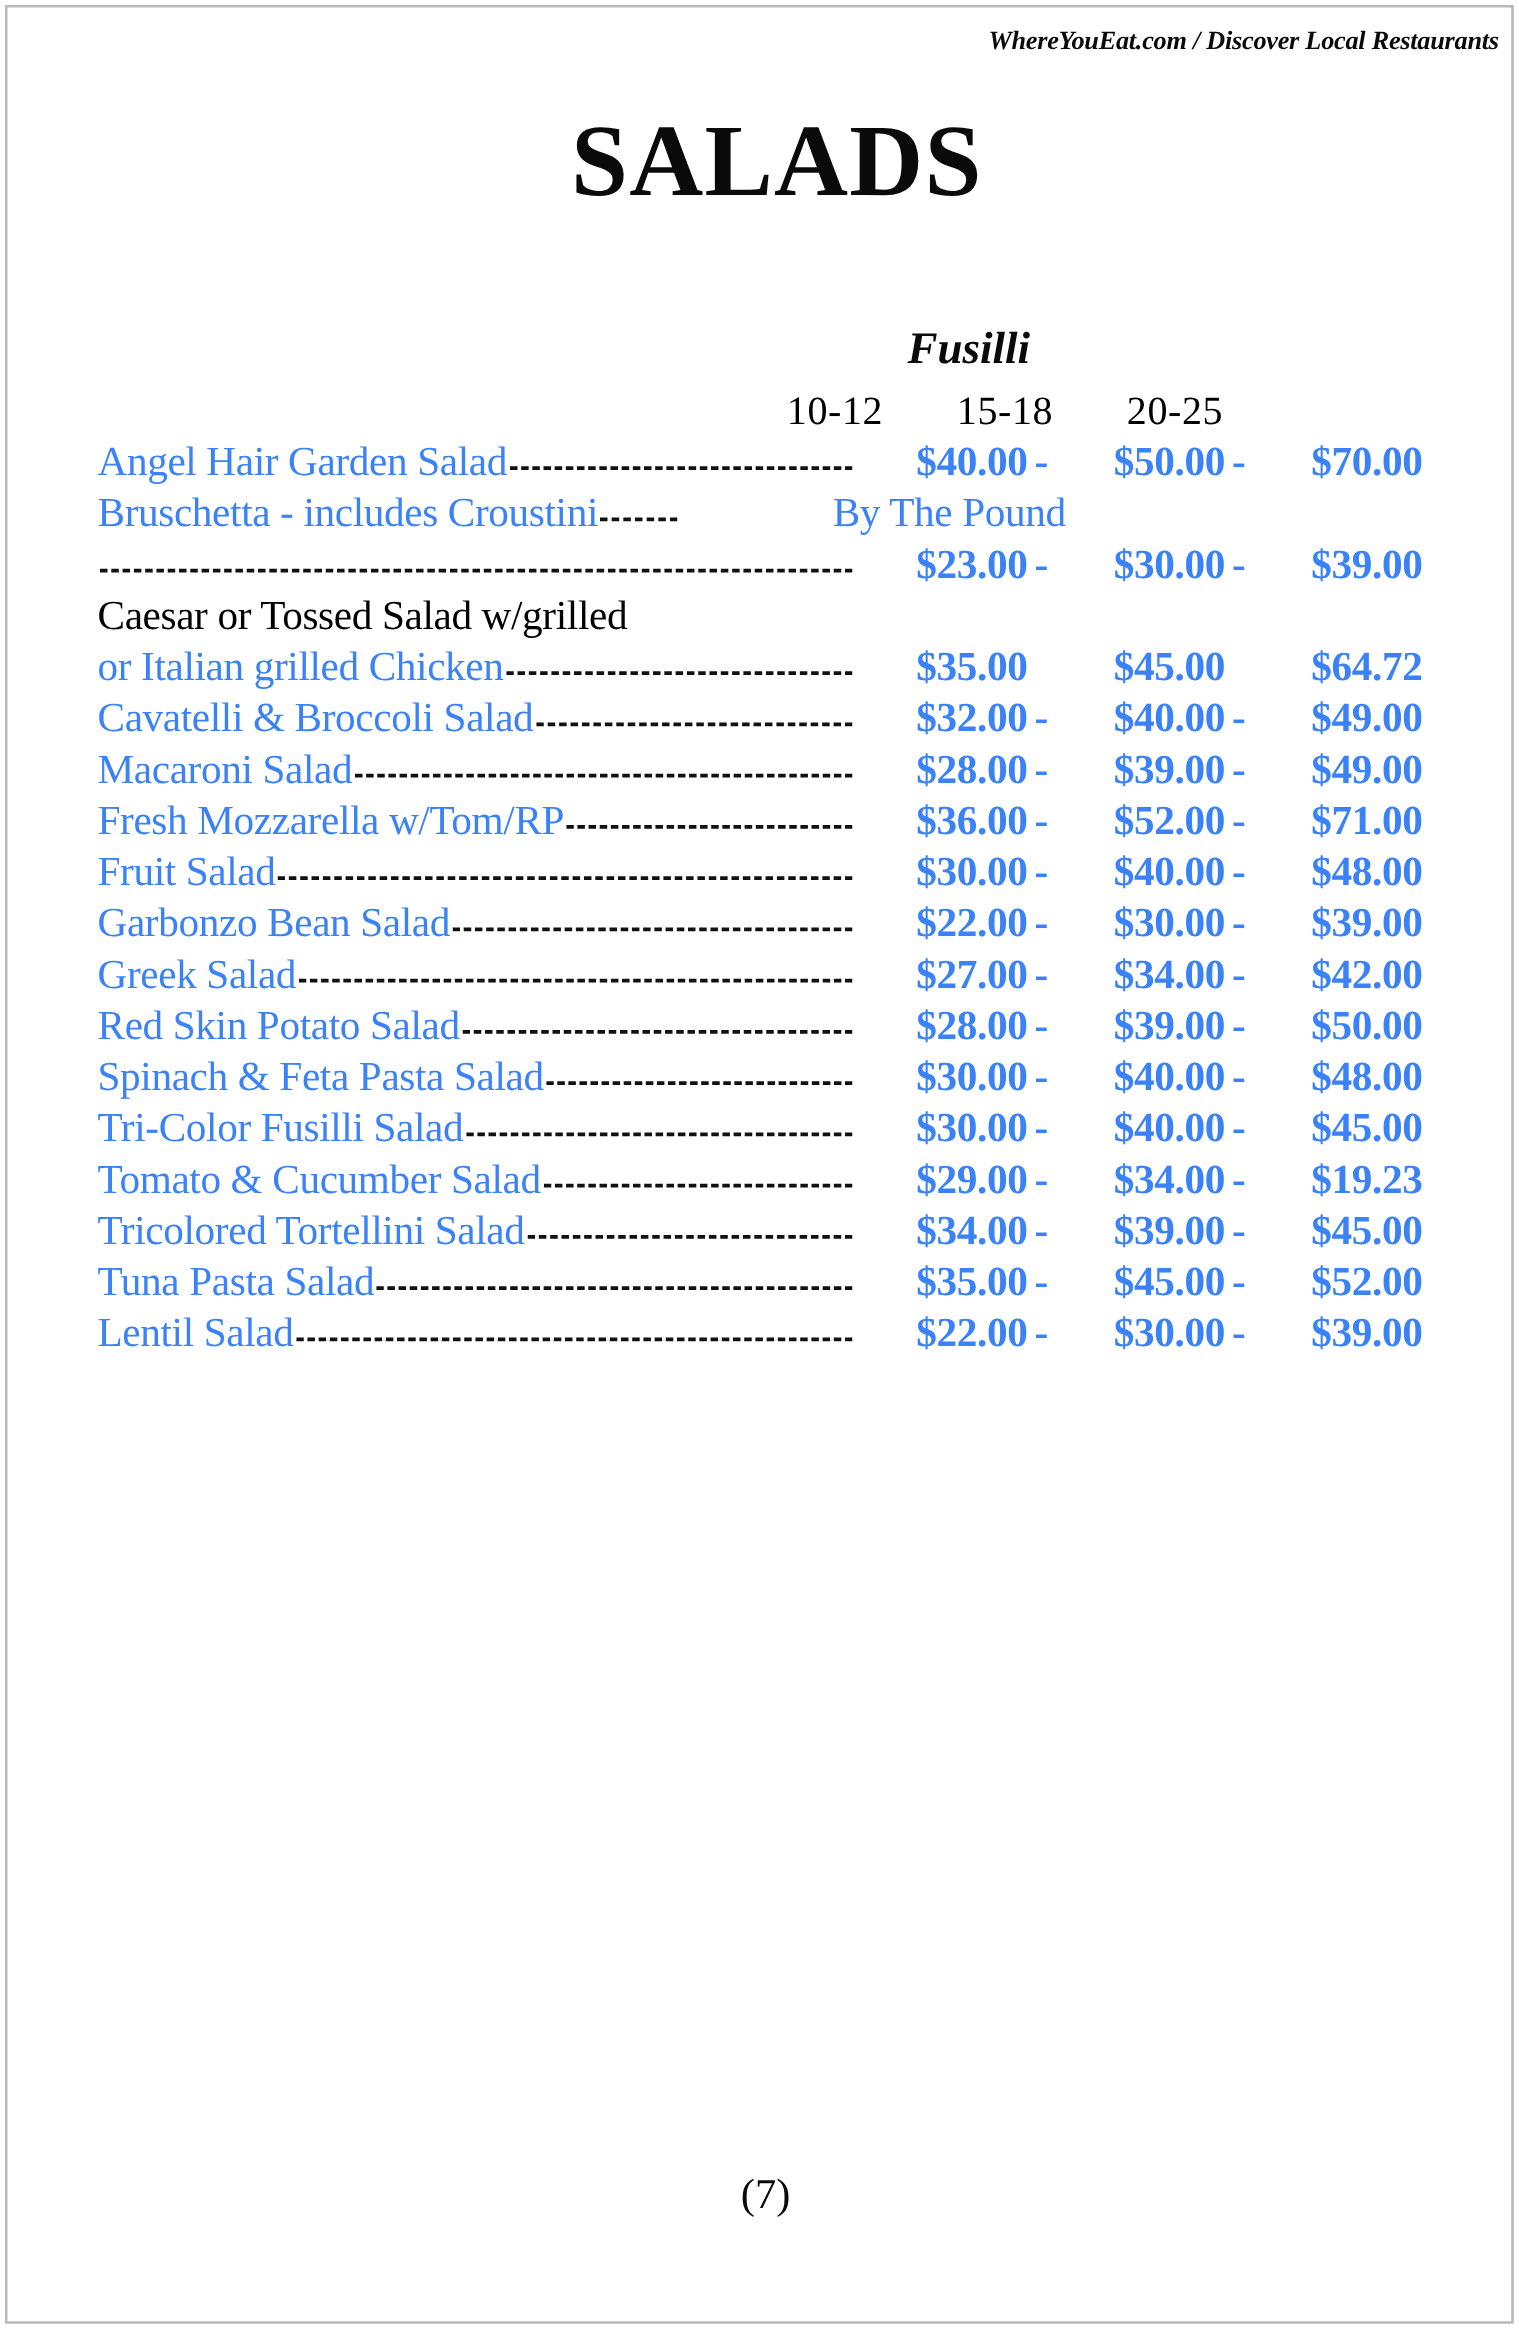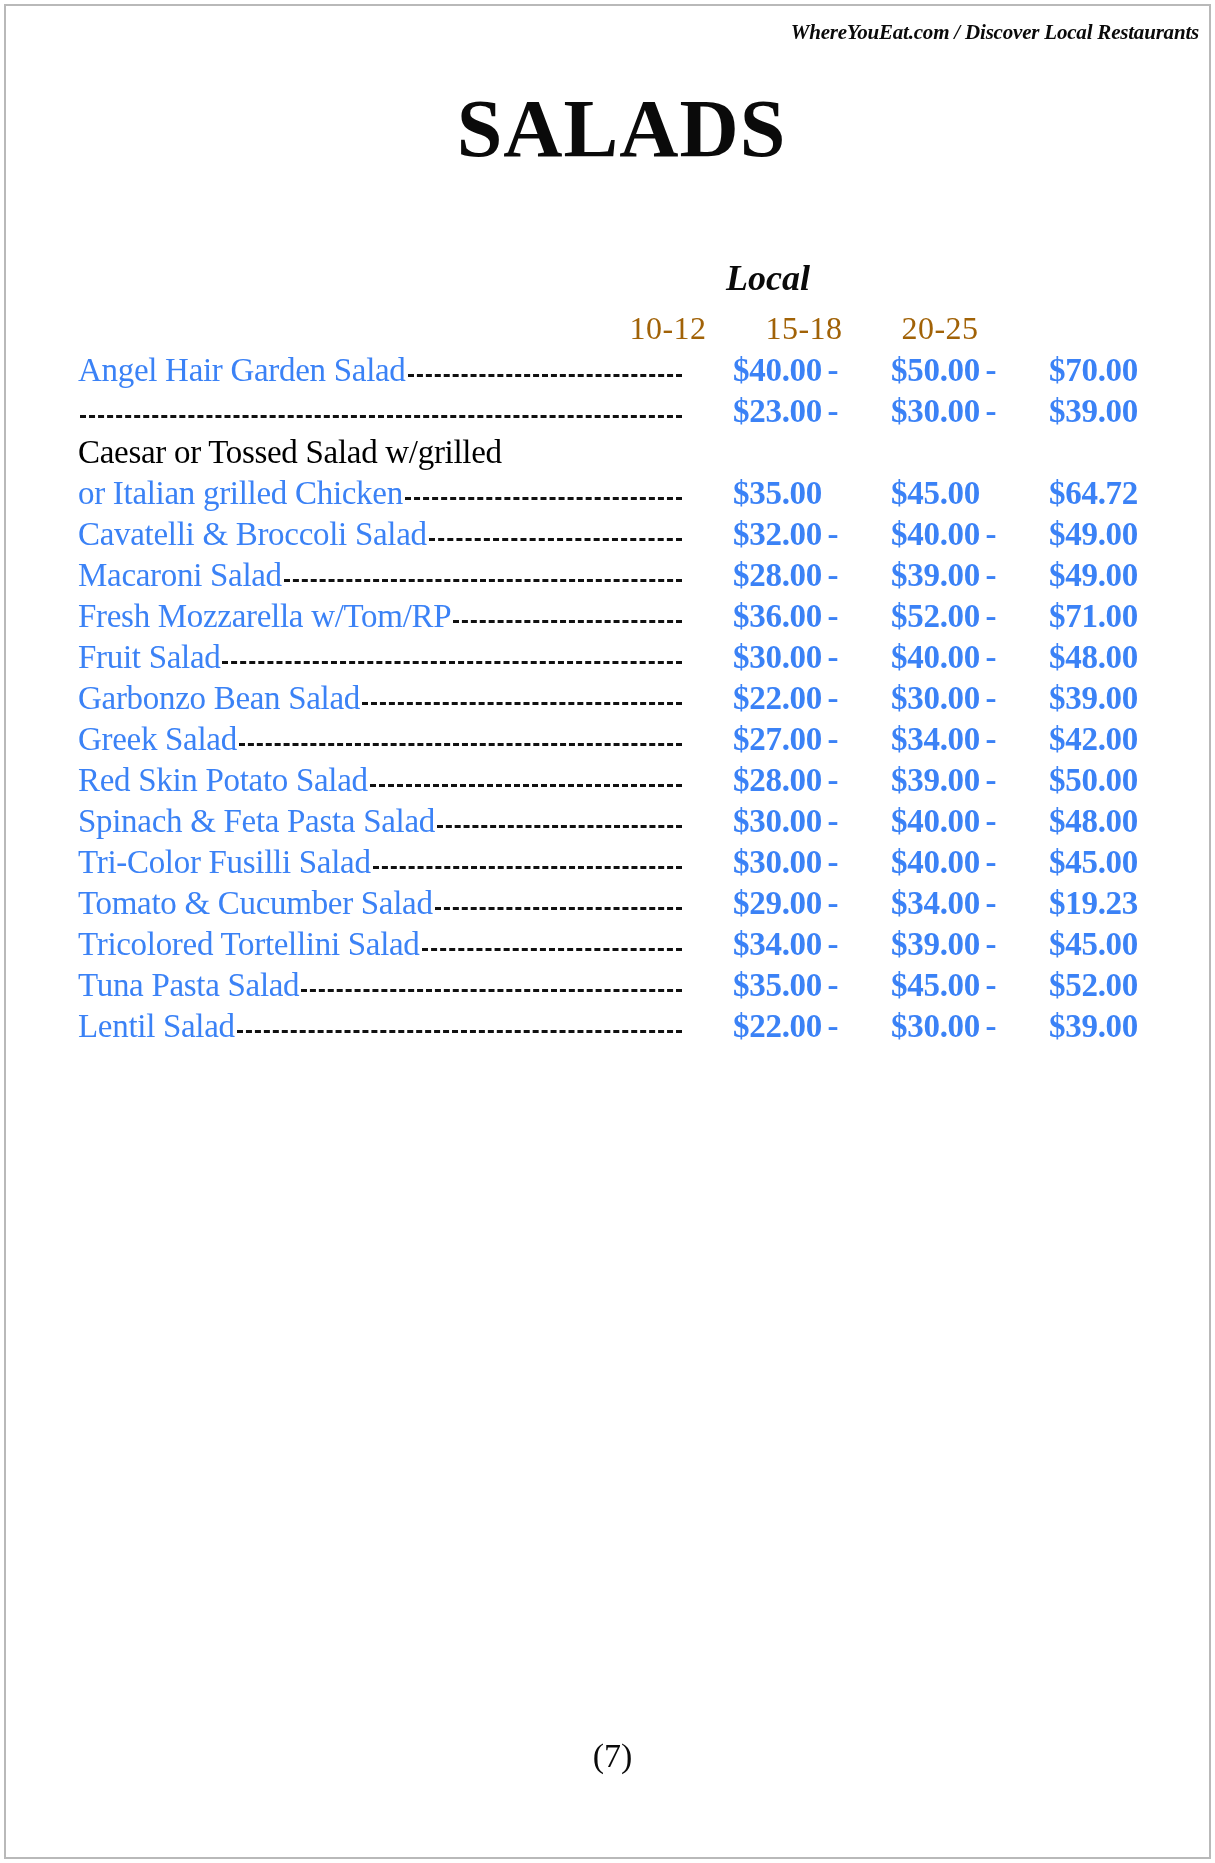--- a/index.html
+++ b/index.html
@@ -73,21 +73,21 @@
     text-align: left;
     padding-left: 648px;
     color: #0a0a0a;
   }
 
   .col-heads {
     display: flex;
     margin-top: 12px;
     font-size: 32px;
     line-height: 36px;
-    color: #a16207;
+    color: #000000;
   }
   .col-heads .spacer { width: 522px; flex: none; }
   .col-heads .ch {
     width: 136px;
     flex: none;
     text-align: center;
     letter-spacing: 0.5px;
   }
 
   .rows { margin-top: 4px; }
@@ -169,21 +169,21 @@
 <body>
 
 <div id="page">
 
   <div class="site-credit">WhereYouEat.com / Discover Local Restaurants</div>
 
   <h1 class="page-title">SALADS</h1>
 
   <div class="menu-block">
 
-    <div class="serves-label">Local</div>
+    <div class="serves-label">Fusilli</div>
 
     <div class="col-heads">
       <div class="spacer"></div>
       <div class="ch">10-12</div>
       <div class="ch">15-18</div>
       <div class="ch">20-25</div>
     </div>
 
     <div class="rows">
 
@@ -192,20 +192,25 @@
         <span class="leader"></span>
         <span class="prices">
           <span class="p first">$40.00</span>
           <span class="sep">-</span>
           <span class="p">$50.00</span>
           <span class="sep">-</span>
           <span class="p">$70.00</span>
         </span>
       </div>
 
+      <div class="row">
+        <span class="name">Bruschetta - includes Croustini</span>
+        <span class="leader" style="flex:none;width:62px;"></span>
+        <span class="pound-note">By The Pound</span>
+      </div>
 
       <div class="row">
         <span class="leader"></span>
         <span class="prices">
           <span class="p first">$23.00</span>
           <span class="sep">-</span>
           <span class="p">$30.00</span>
           <span class="sep">-</span>
           <span class="p">$39.00</span>
         </span>

